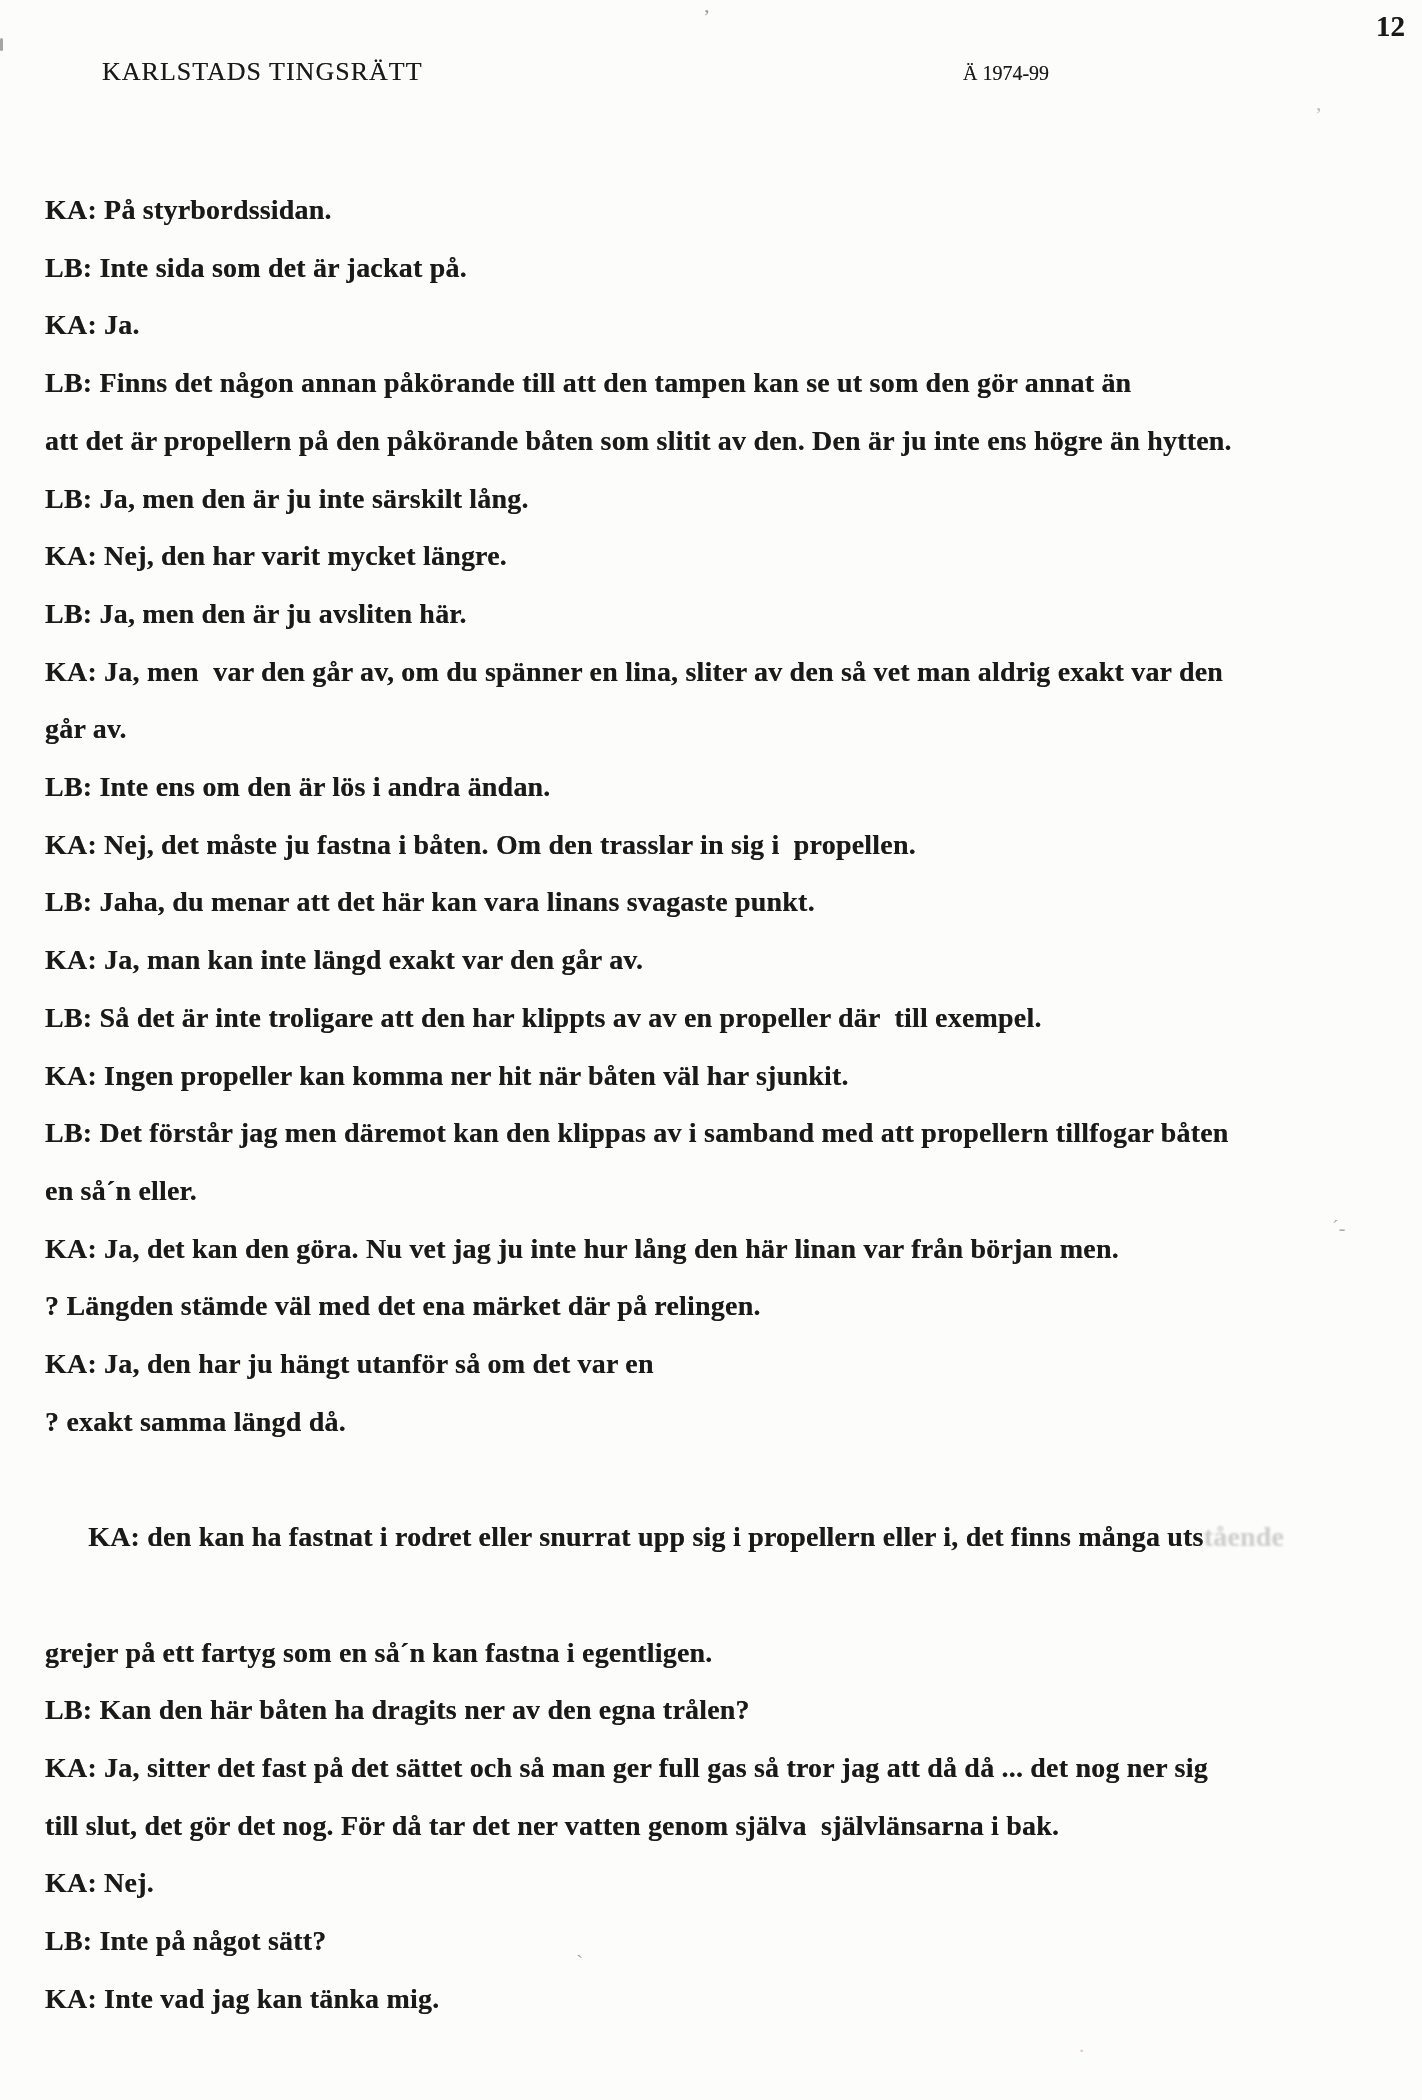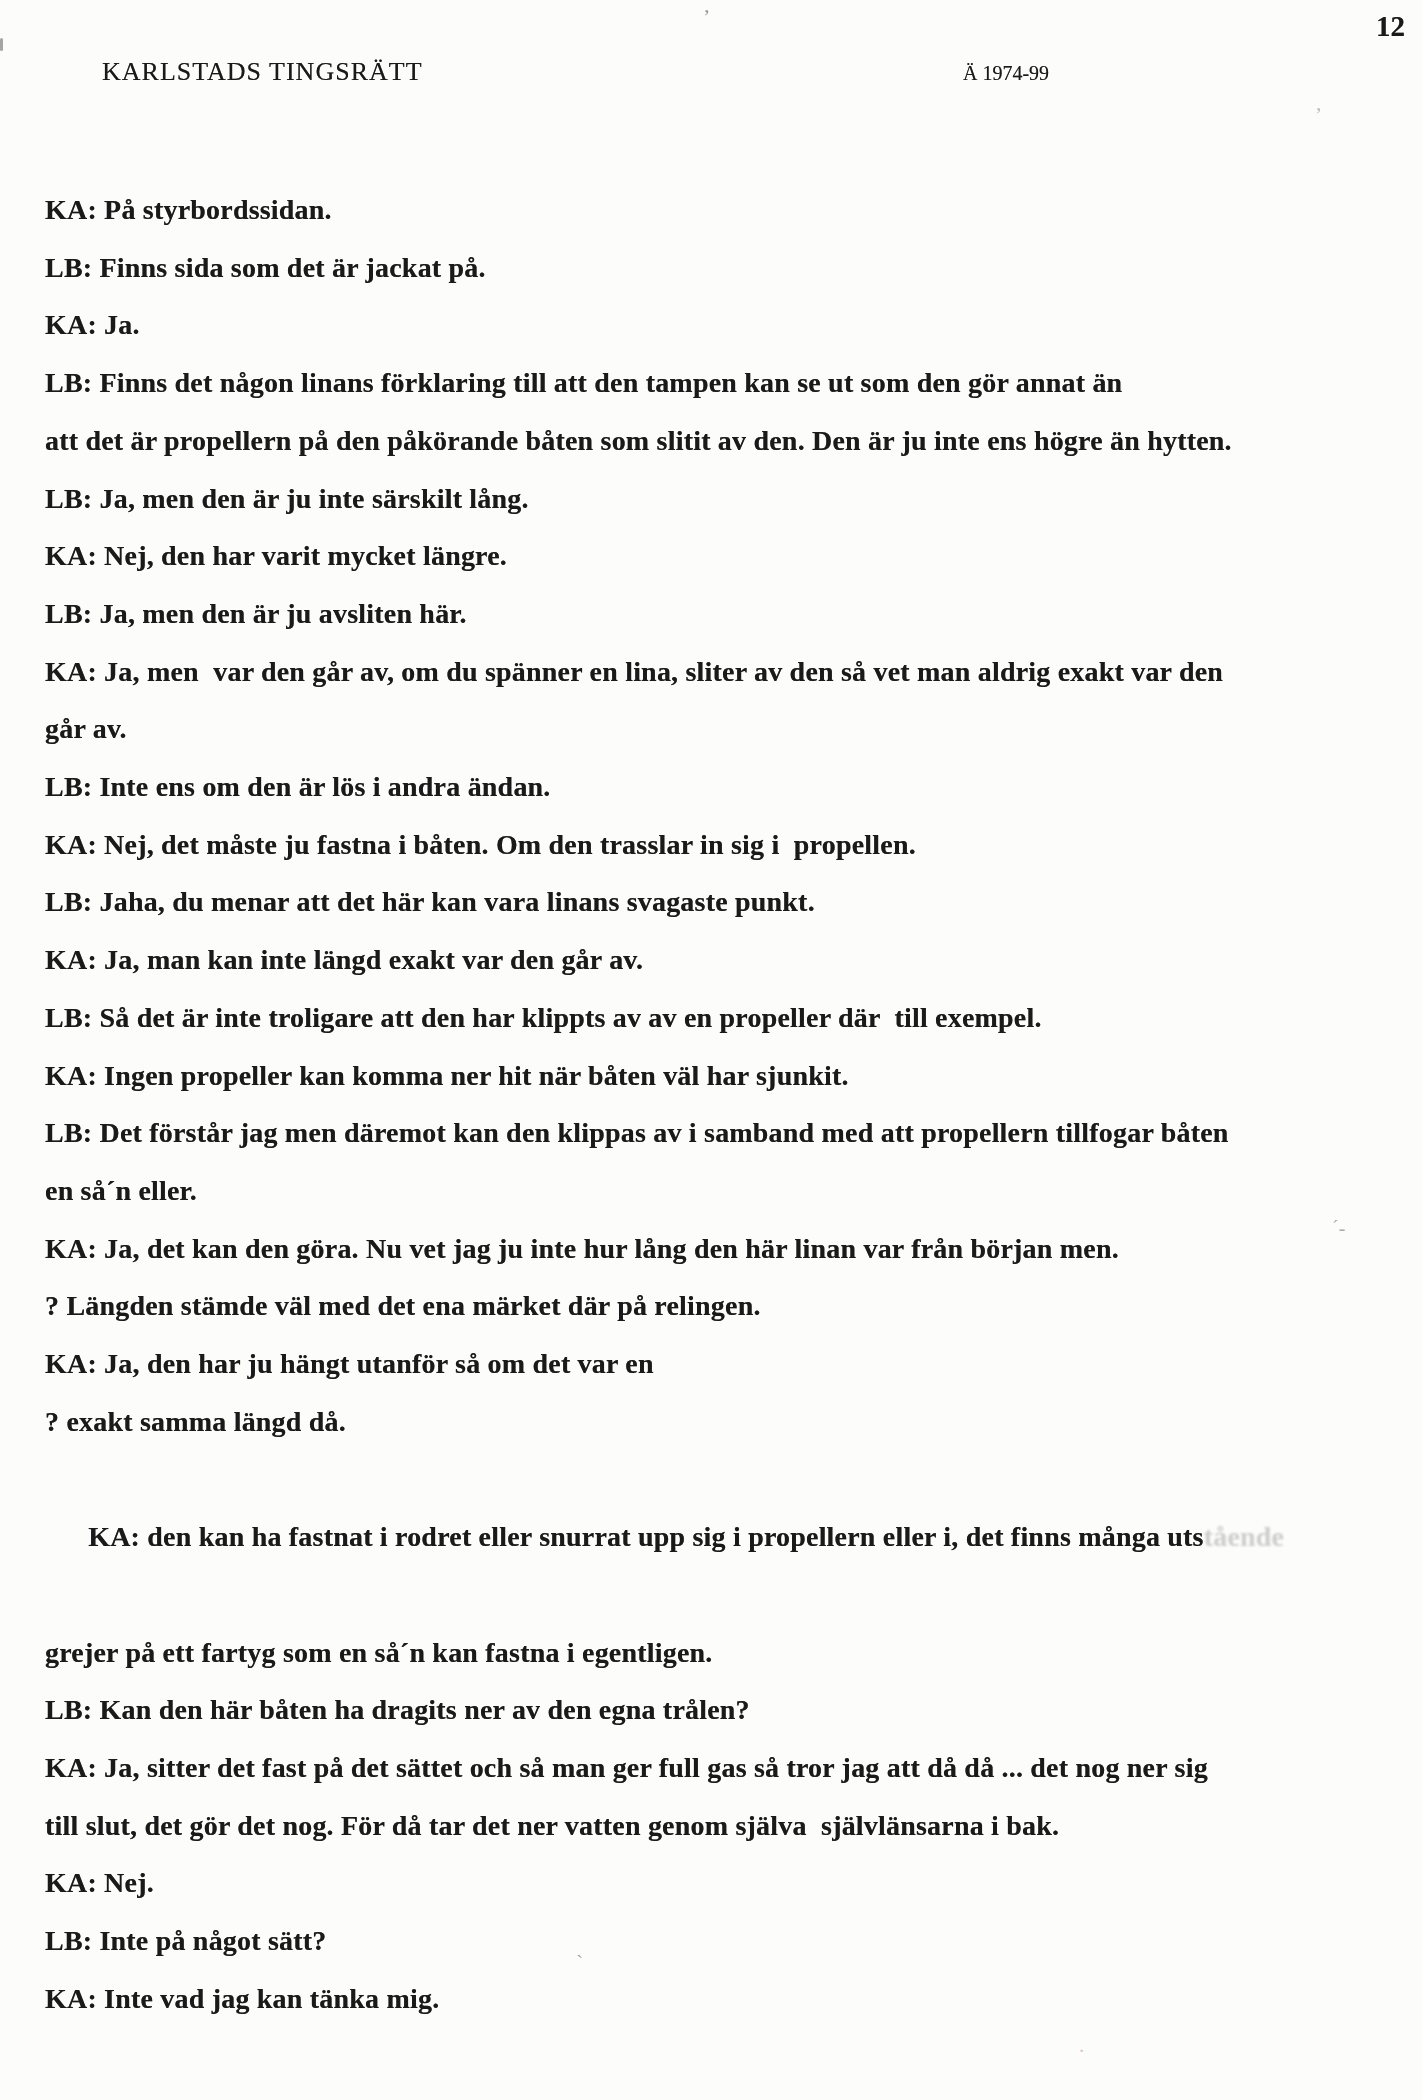--- a/index.html
+++ b/index.html
@@ -48,23 +48,23 @@
 <div class="page">
 
   <div class="hdr-page txt">12</div>
 
   <div class="hdr-court txt">KARLSTADS TINGSRÄTT</div>
 
   <div class="hdr-case txt">Ä 1974-99</div>
 
   <div class="body-text txt">
     <p>KA: På styrbordssidan.</p>
-    <p>LB: Finns sida som det är jackat på.</p>
+    <p>LB: Inte sida som det är jackat på.</p>
     <p>KA: Ja.</p>
-    <p>LB: Finns det någon linans förklaring till att den tampen kan se ut som den gör annat än</p>
+    <p>LB: Finns det någon annan påkörande till att den tampen kan se ut som den gör annat än</p>
     <p>att det är propellern på den påkörande båten som slitit av den. Den är ju inte ens högre än hytten.</p>
     <p>LB: Ja, men den är ju inte särskilt lång.</p>
     <p>KA: Nej, den har varit mycket längre.</p>
     <p>LB: Ja, men den är ju avsliten här.</p>
     <p>KA: Ja, men  var den går av, om du spänner en lina, sliter av den så vet man aldrig exakt var den</p>
     <p>går av.</p>
     <p>LB: Inte ens om den är lös i andra ändan.</p>
     <p>KA: Nej, det måste ju fastna i båten. Om den trasslar in sig i  propellen.</p>
     <p>LB: Jaha, du menar att det här kan vara linans svagaste punkt.</p>
     <p>KA: Ja, man kan inte längd exakt var den går av.</p>

